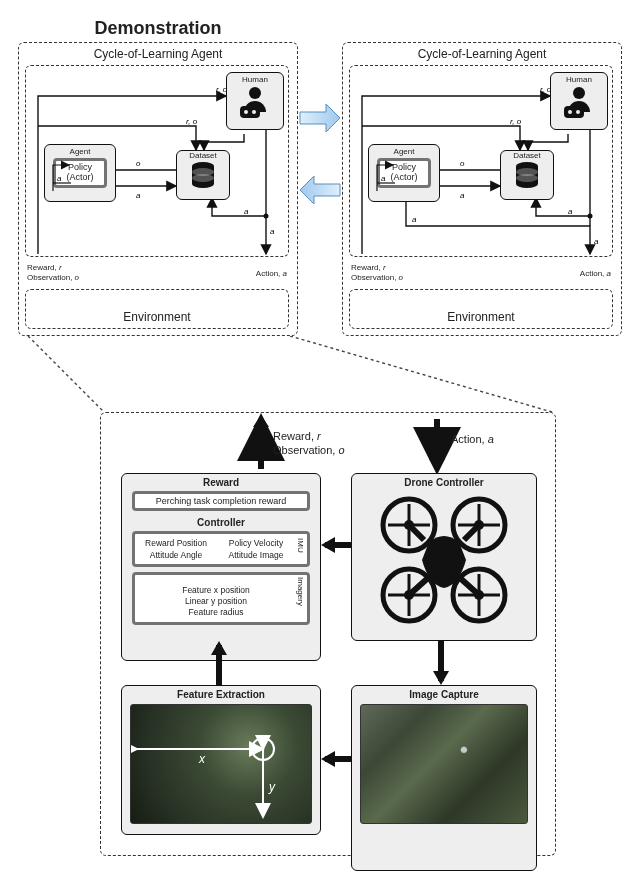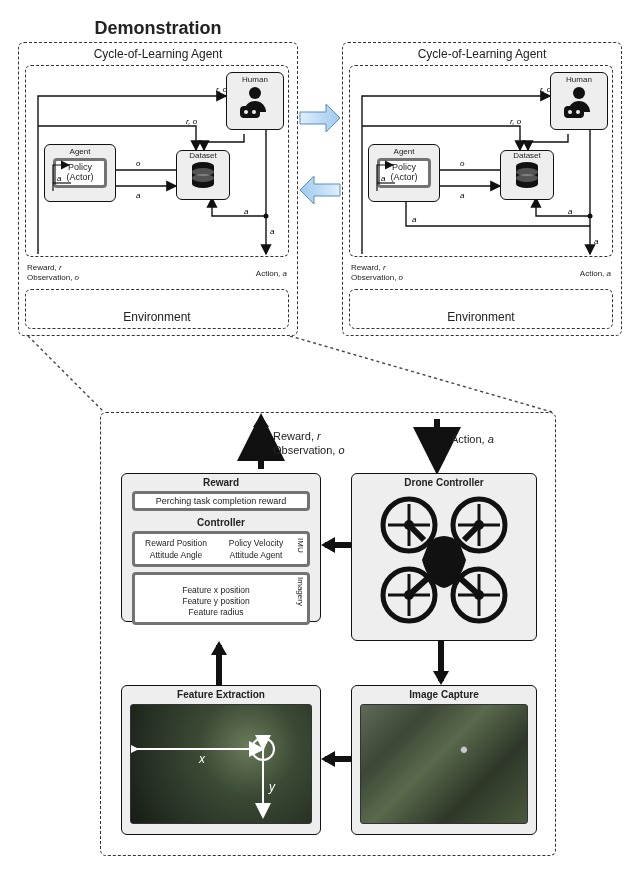--- a/index.html
+++ b/index.html
@@ -248,39 +248,39 @@
     <polygon points="336,58 328,46 344,46" fill="#111"></polygon>
   </svg>
   <div class="tiny" style="position:absolute; left:172px; top:16px; font-size:11px; line-height:1.3;">
     <span>Reward, </span><i>r</i><br>
     <span>Observation, </span><i>o</i>
   </div>
   <div class="tiny" style="position:absolute; left:350px; top:20px; font-size:11px;">
     <span>Action, </span><i>a</i>
   </div>
 
-  <div class="solid-box" style="position:absolute; left:20px; top:60px; width:200px; height:149px;">
+  <div class="solid-box" style="position:absolute; left:20px; top:60px; width:200px; height:188px;">
     <div class="titlebar" style="margin-top:3px;">Reward</div>
     <div class="inner-box" style="margin:3px 10px 6px 10px;">Perching task completion reward</div>
     <div class="titlebar">Controller</div>
 
     <div class="inner-box" style="margin:3px 10px 5px 10px; position:relative; padding:4px 14px 4px 4px;">
       <div style="display:grid; grid-template-columns:1fr 1fr; gap:2px 6px; font-size:8.5px;">
         <span>Reward Position</span>
         <span>Policy Velocity</span>
         <span>Attitude Angle</span>
-        <span>Attitude Agent</span>
+        <span>Attitude Image</span>
       </div>
       <div class="sidelabel" style="position:absolute; right:2px; top:4px;">IMU</div>
     </div>
 
     <div class="inner-box" style="margin:0 10px 6px 10px; position:relative; padding:10px 14px 4px 4px;">
       <div style="font-size:8.5px; line-height:1.3;">
         <div>Feature x position</div>
-        <div>Feature y position</div>
+        <div>Linear y position</div>
         <div>Feature radius</div>
       </div>
       <div class="sidelabel" style="position:absolute; right:2px; top:2px;">Imagery</div>
     </div>
   </div>
 
   <div class="solid-box" style="position:absolute; left:20px; top:272px; width:200px; height:150px;">
     <div class="titlebar" style="margin-top:3px;">Feature Extraction</div>
     <div style="margin:4px 8px 6px 8px; height:120px; border:1px solid #333; border-radius:3px;
                 background: radial-gradient(circle at 65% 35%, #6a7b5a 0%, #3b4a34 35%, #283225 70%, #161c13 100%); position:relative;">
@@ -325,21 +325,21 @@
           <line x1="84" y1="105" x2="126" y2="105"></line>
       </g>
       <path d="M55,52 Q70,40 85,52 L92,70 Q85,95 70,98 Q55,95 48,70 Z" fill="#111"></path>
       <line x1="50" y1="50" x2="35" y2="35" stroke="#111" stroke-width="6"></line>
       <line x1="90" y1="50" x2="105" y2="35" stroke="#111" stroke-width="6"></line>
       <line x1="54" y1="88" x2="35" y2="105" stroke="#111" stroke-width="6"></line>
       <line x1="86" y1="88" x2="105" y2="105" stroke="#111" stroke-width="6"></line>
     </svg>
   </div>
 
-  <div class="solid-box" style="position:absolute; left:250px; top:272px; width:186px; height:150px;">
+  <div class="solid-box" style="position:absolute; left:250px; top:272px; width:186px; height:186px;">
     <div class="titlebar" style="margin-top:3px;">Image Capture</div>
     <div style="margin:4px 8px 6px 8px; height:120px; border:1px solid #333; border-radius:3px;
                 background:
                   radial-gradient(circle at 62% 38%, #c9c9c9 0%, #c9c9c9 2%, transparent 3%),
                   linear-gradient(135deg, #606a57 0%, #3c4736 25%, #5a6a4d 45%, #2e3728 70%, #4a5a3e 100%);">
     </div>
   </div>
 
   <svg width="456" height="444" style="position:absolute; top:0; left:0; pointer-events:none;">
     <defs>

